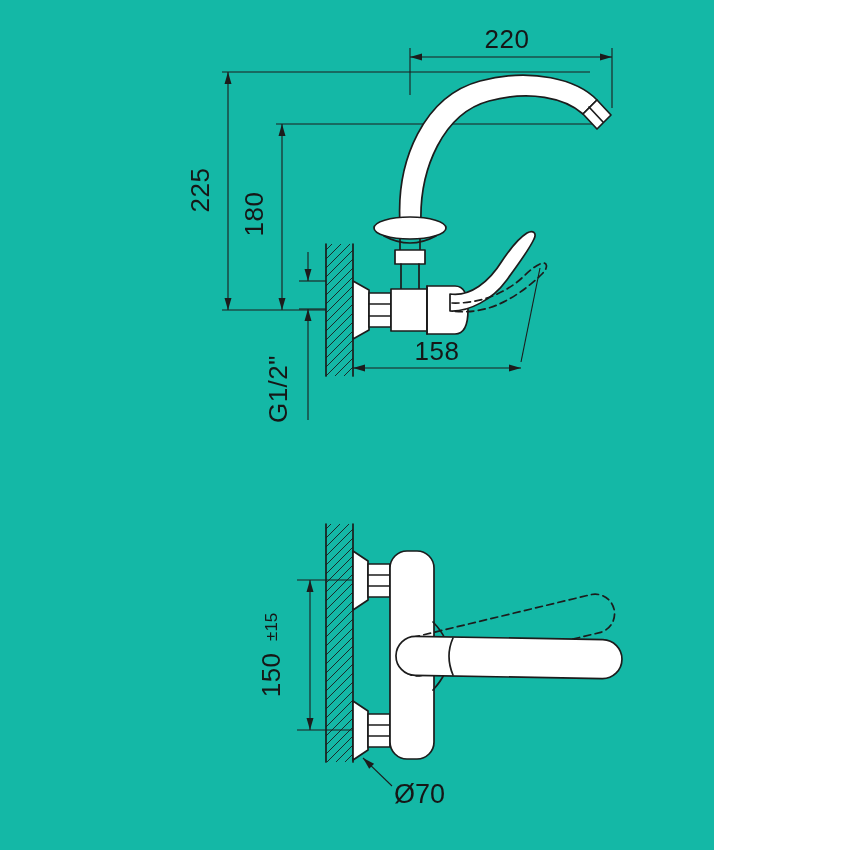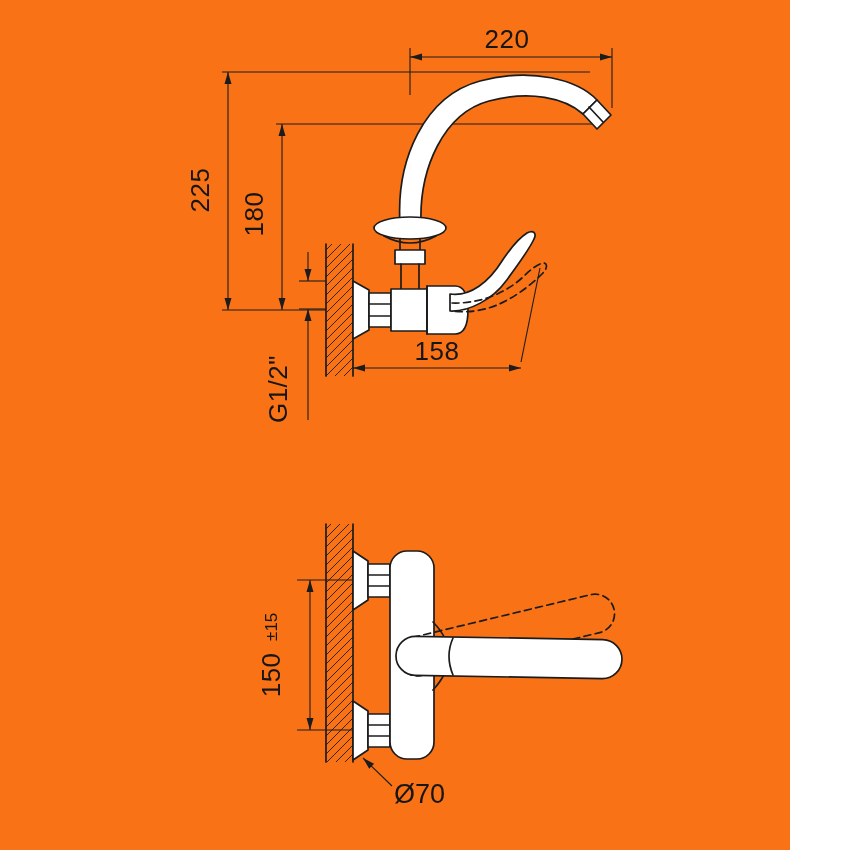--- a/index.html
+++ b/index.html
@@ -1,16 +1,16 @@
 <!DOCTYPE html>
 <html><head>
 <meta charset="utf-8">
 <style>
   html,body{margin:0;padding:0;background:#ffffff;}
-  .page{width:790px;height:850px;background:#f97316;position:relative;overflow:hidden;}
+  .page{width:714px;height:850px;background:#14b8a6;position:relative;overflow:hidden;}
   svg{display:block;}
   .outline{stroke:#1c1c1c;fill:none;stroke-width:1.7;stroke-linejoin:round;stroke-linecap:round;}
   .fillwhite{fill:#ffffff;}
   .thin{stroke:#1c1c1c;fill:none;stroke-width:1.1;stroke-linecap:butt;}
   .dash{stroke-dasharray:7 4.5;}
   .arrow{fill:#1c1c1c;stroke:none;}
   .hatchrect{fill:url(#hatch);stroke:none;}
   text{fill:#161616;font-family:"Liberation Sans","DejaVu Sans",sans-serif;}
   .dimtext{font-size:26px;letter-spacing:0.5px;}
   .dimsmall{font-size:17px;}

